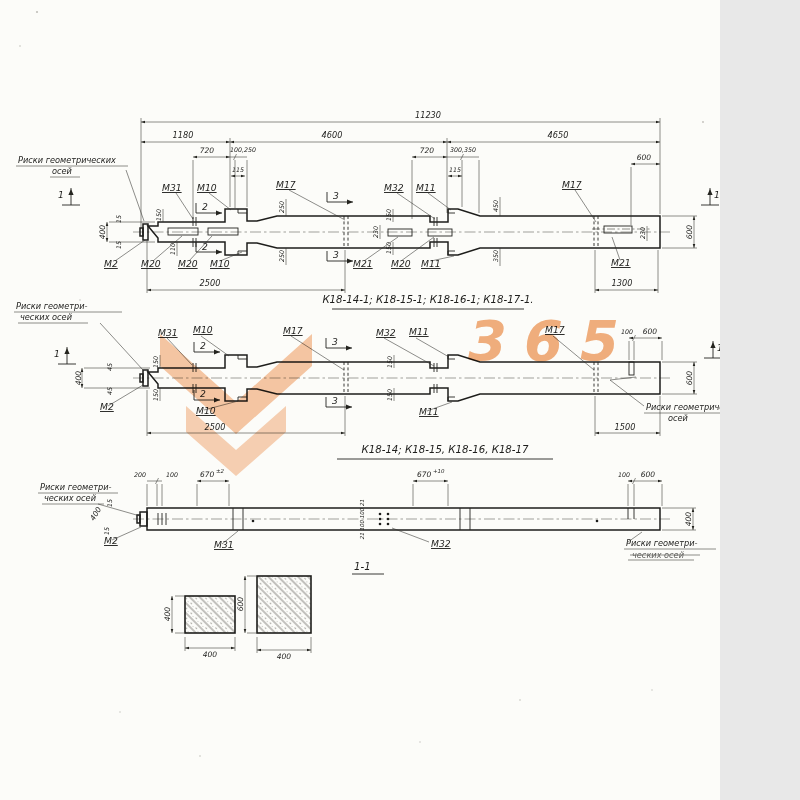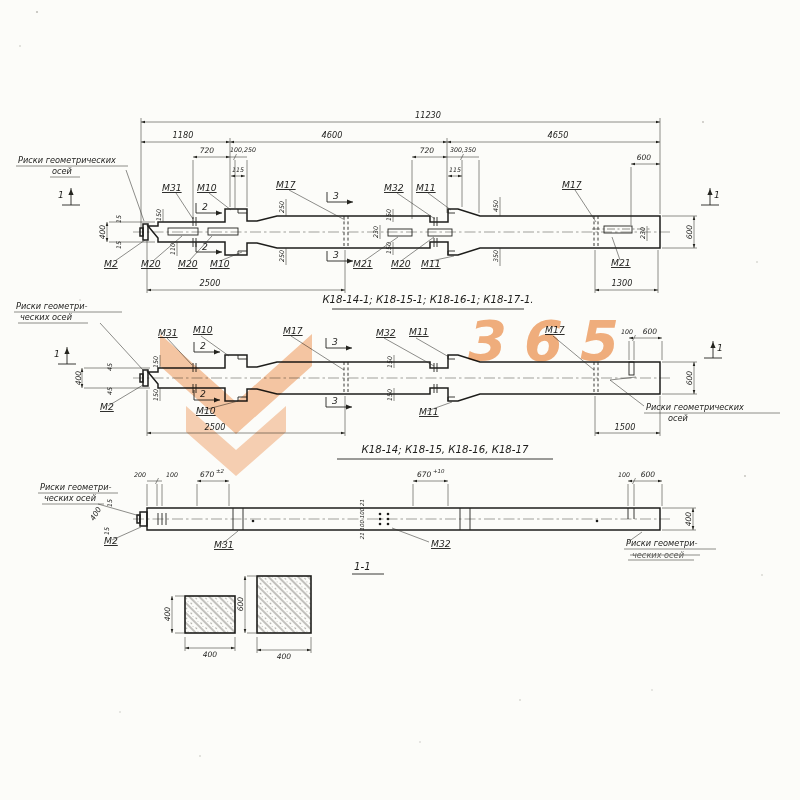--- a/index.html
+++ b/index.html
@@ -1,16 +1,16 @@
 <!DOCTYPE html>
 <html><head>
 <meta charset="utf-8">
 <style>
   html,body{margin:0;padding:0;background:#e8e8e8;}
-  .page{position:relative;width:800px;height:800px;background:#fcfcf9;overflow:hidden;
+  .page{position:relative;width:720px;height:800px;background:#fcfcf9;overflow:hidden;
         font-family:"DejaVu Sans",sans-serif;}
   svg{position:absolute;left:0;top:0;}
   svg text{font-family:"DejaVu Sans",sans-serif;font-style:italic;fill:#1e1e1c;}
   .s55{font-size:5.5px}
   .s6{font-size:6.3px}
   .s7{font-size:7.5px}
   .s8{font-size:8.2px}
   .s9{font-size:9.2px}
   .s10{font-size:10.2px}
   .mid{text-anchor:middle}

